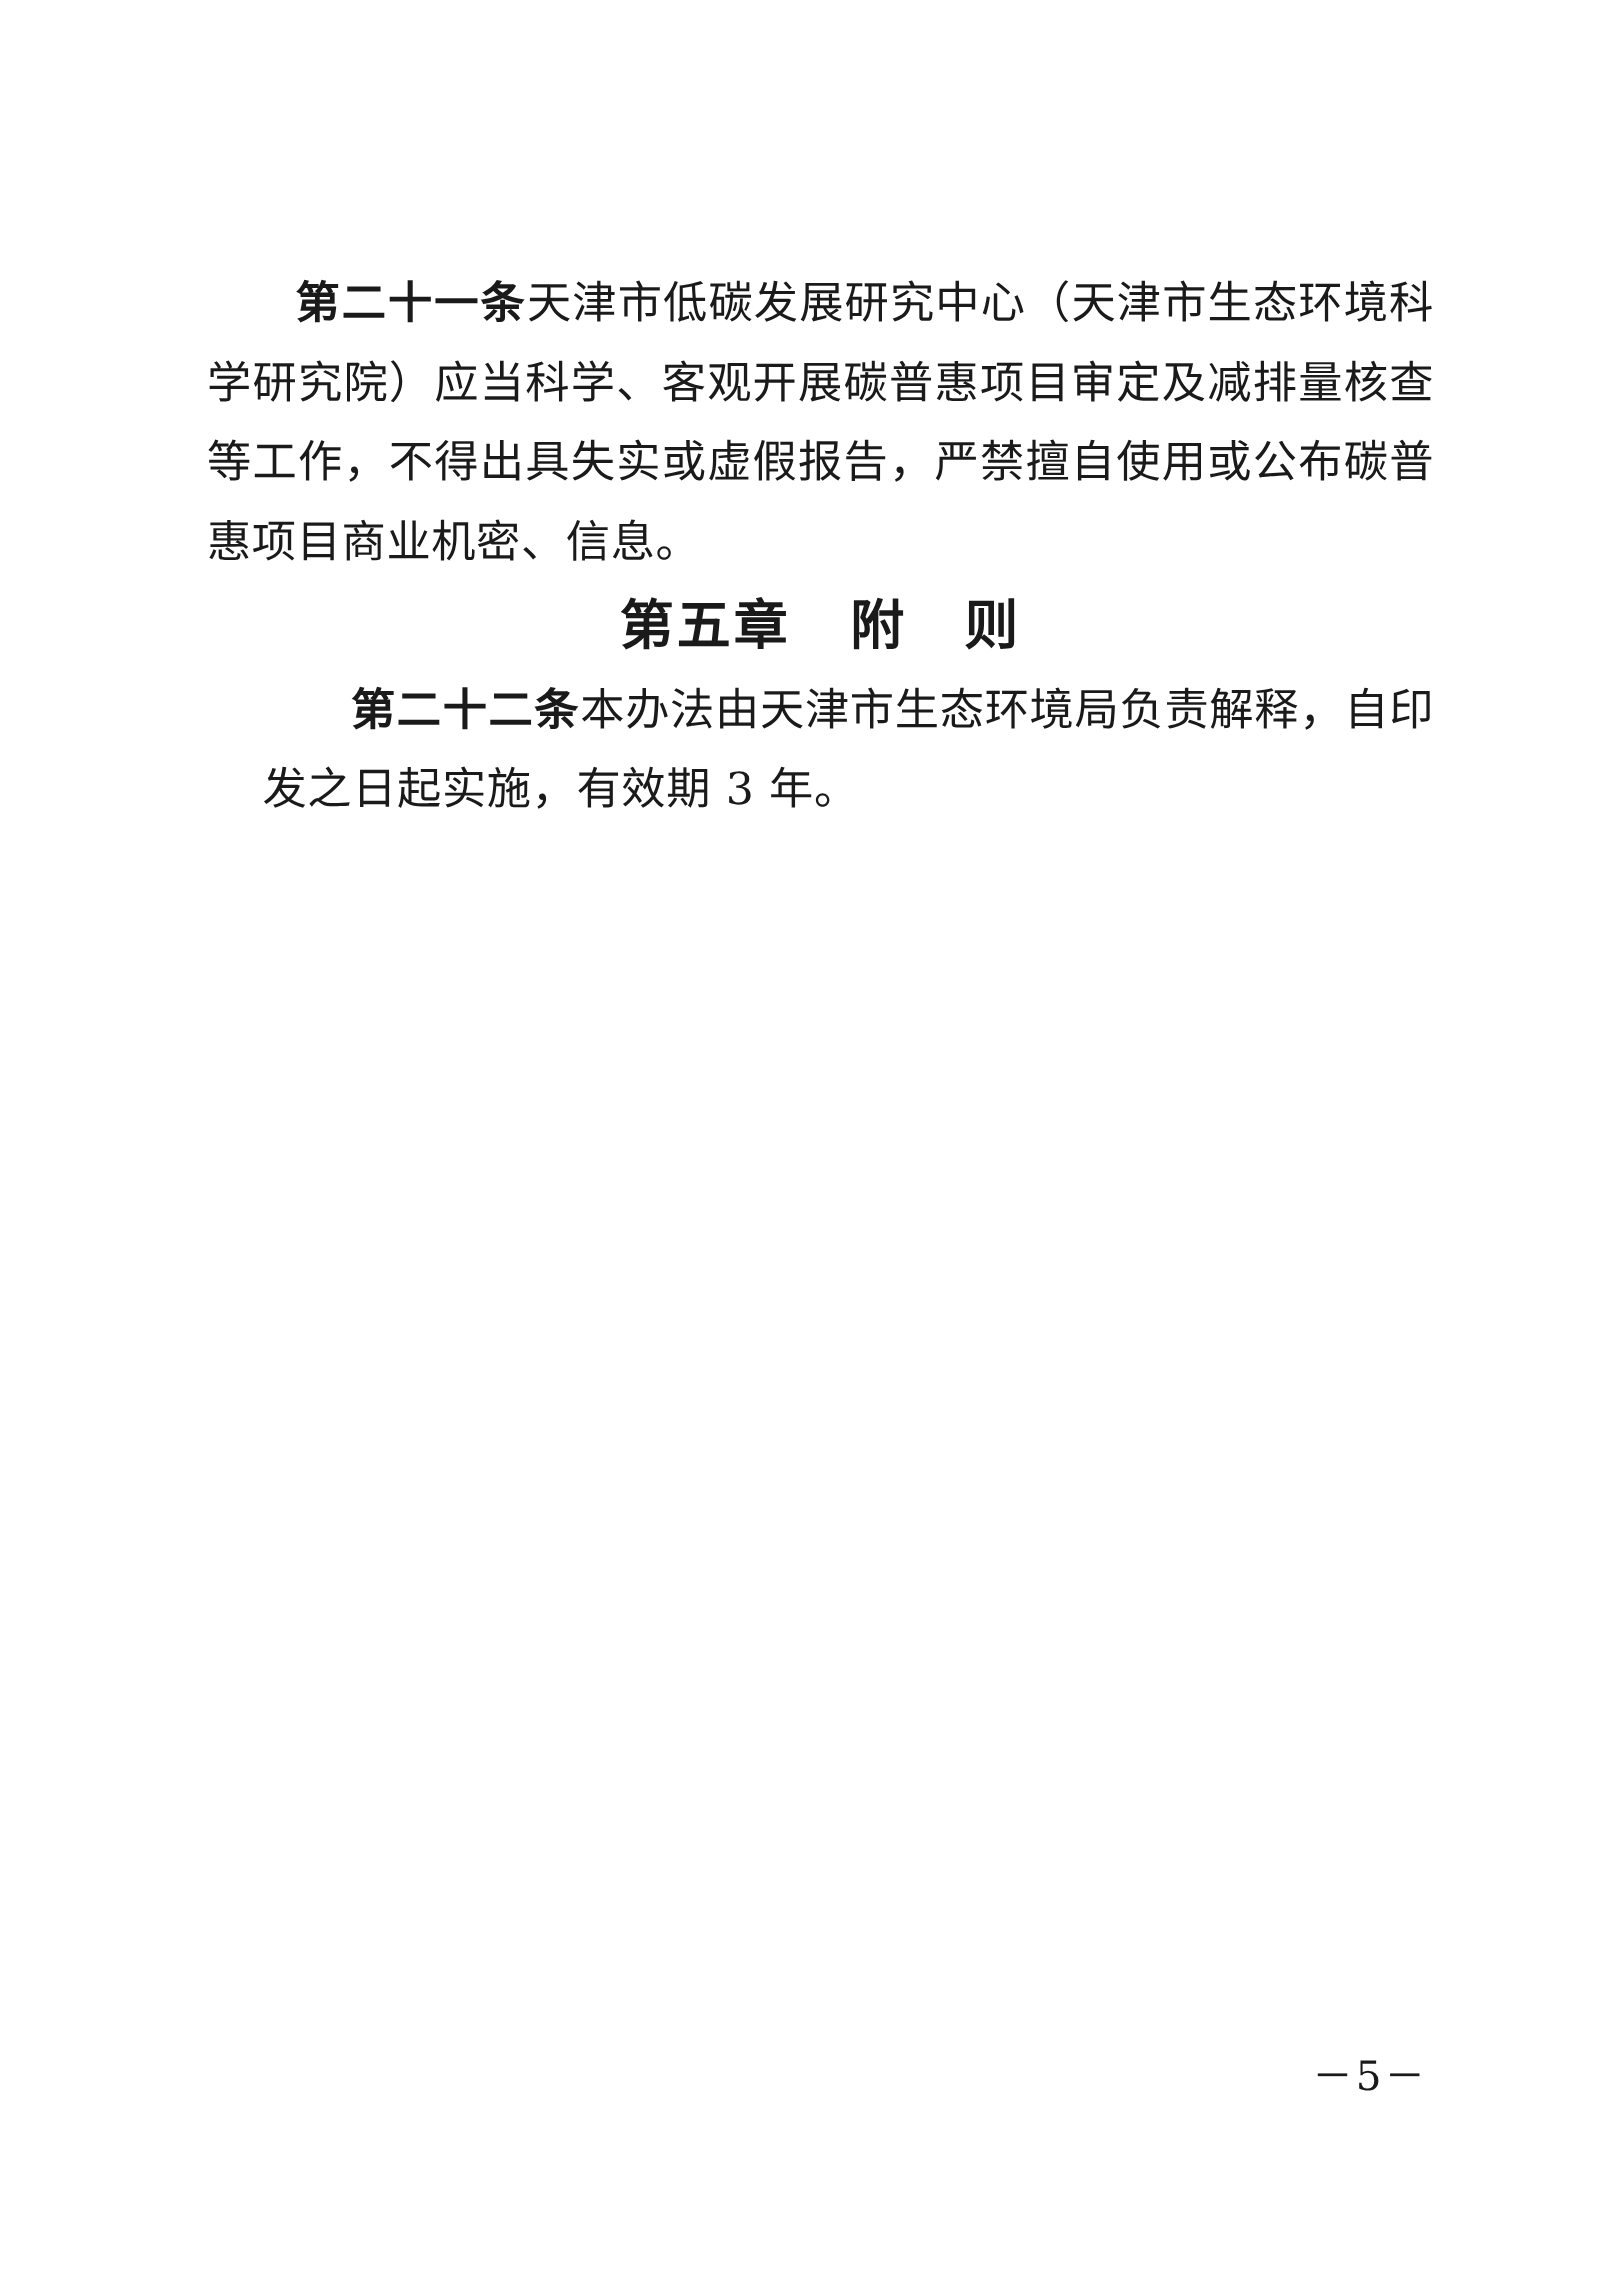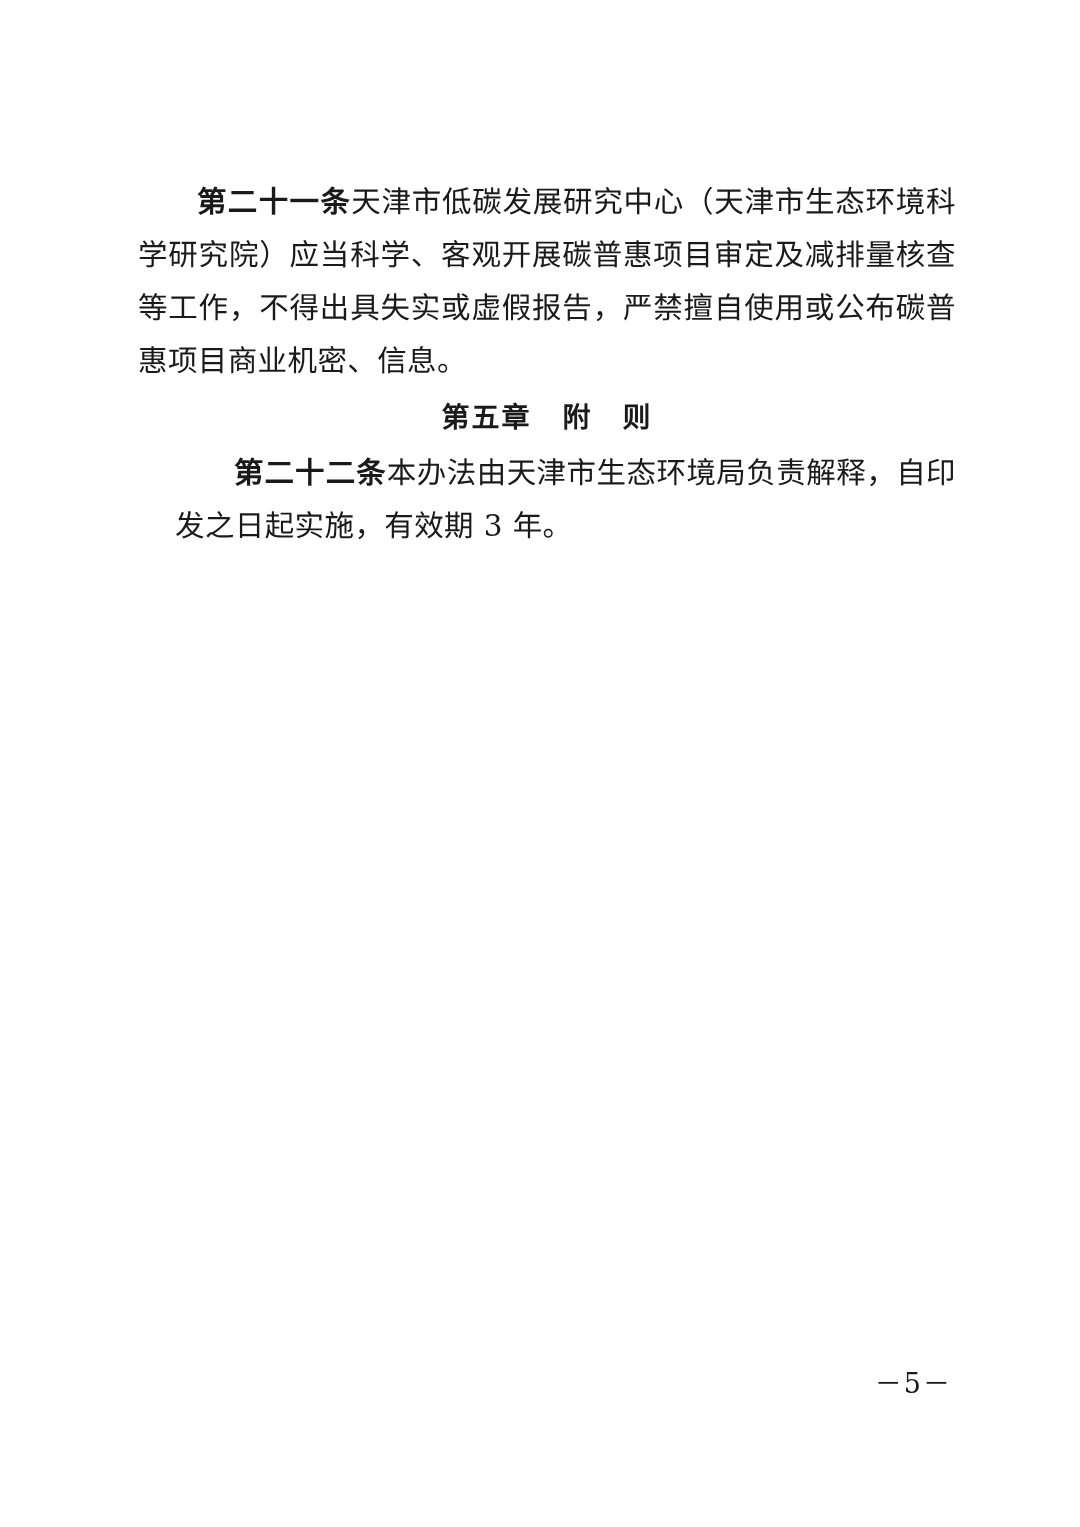--- a/index.html
+++ b/index.html
@@ -39,21 +39,21 @@
     text-indent: 2em;
     margin: 0 0 0 0;
     letter-spacing: 0.4px;
     word-break: break-all;
   }
   .para .lead {
     font-weight: bold;
     letter-spacing: 1px;
   }
   .chapter-heading {
-    font-size: 28px;
+    font-size: 36px;
     line-height: 53px;
     font-weight: bold;
     text-align: center;
     margin: 3px 0 2px 0;
     letter-spacing: 2px;
   }
   .chapter-heading .gap {
     display: inline-block;
     width: 1.1em;
   }

